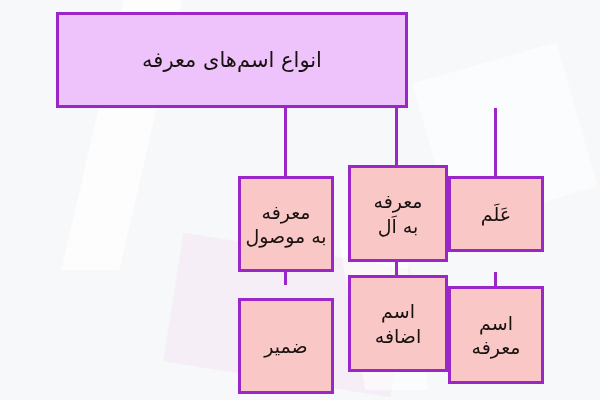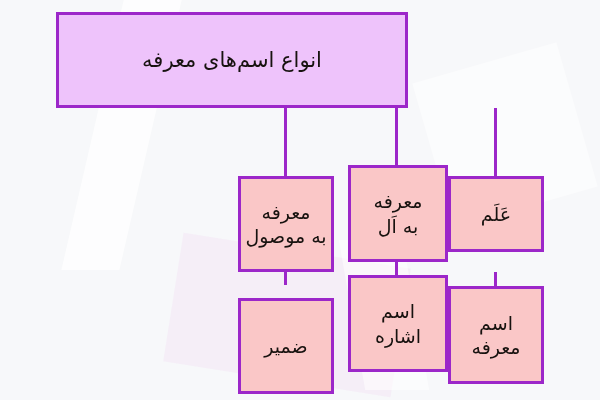--- a/index.html
+++ b/index.html
@@ -106,21 +106,21 @@
     <span class="line">ضمیر</span>
   </div>
 
   <div class="node" style="right:152px; top:165px; width:100px; height:97px;">
     <span class="line">معرفه</span>
     <span class="line">به اَل</span>
   </div>
   <div class="connector" style="right:202px; top:262px; height:13px;"></div>
   <div class="node" style="right:152px; top:275px; width:100px; height:97px;">
     <span class="line">اسم</span>
-    <span class="line">اشاره</span>
+    <span class="line">اضافه</span>
   </div>
 
   <div class="node" style="right:56px; top:176px; width:96px; height:76px;">
     <span class="line">عَلَم</span>
   </div>
   <div class="connector" style="right:103px; top:272px; height:14px;"></div>
   <div class="node" style="right:56px; top:286px; width:96px; height:98px;">
     <span class="line">اسم</span>
     <span class="line">معرفه</span>
   </div>

